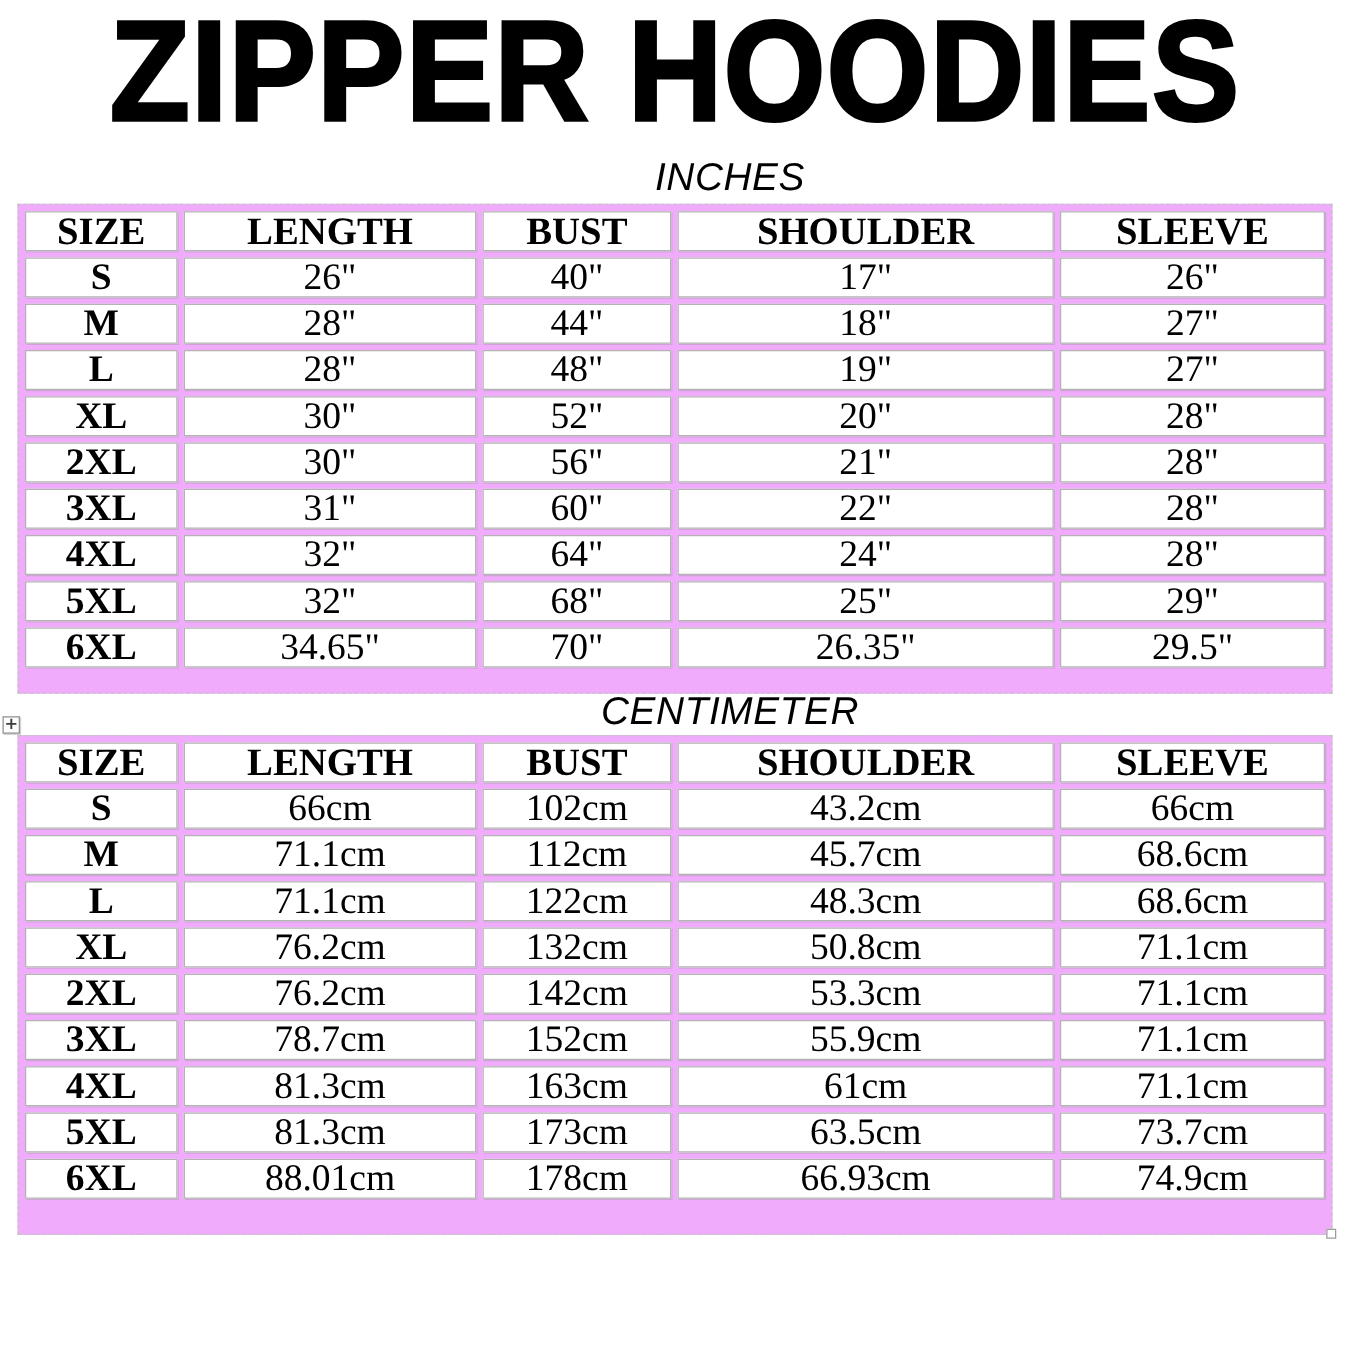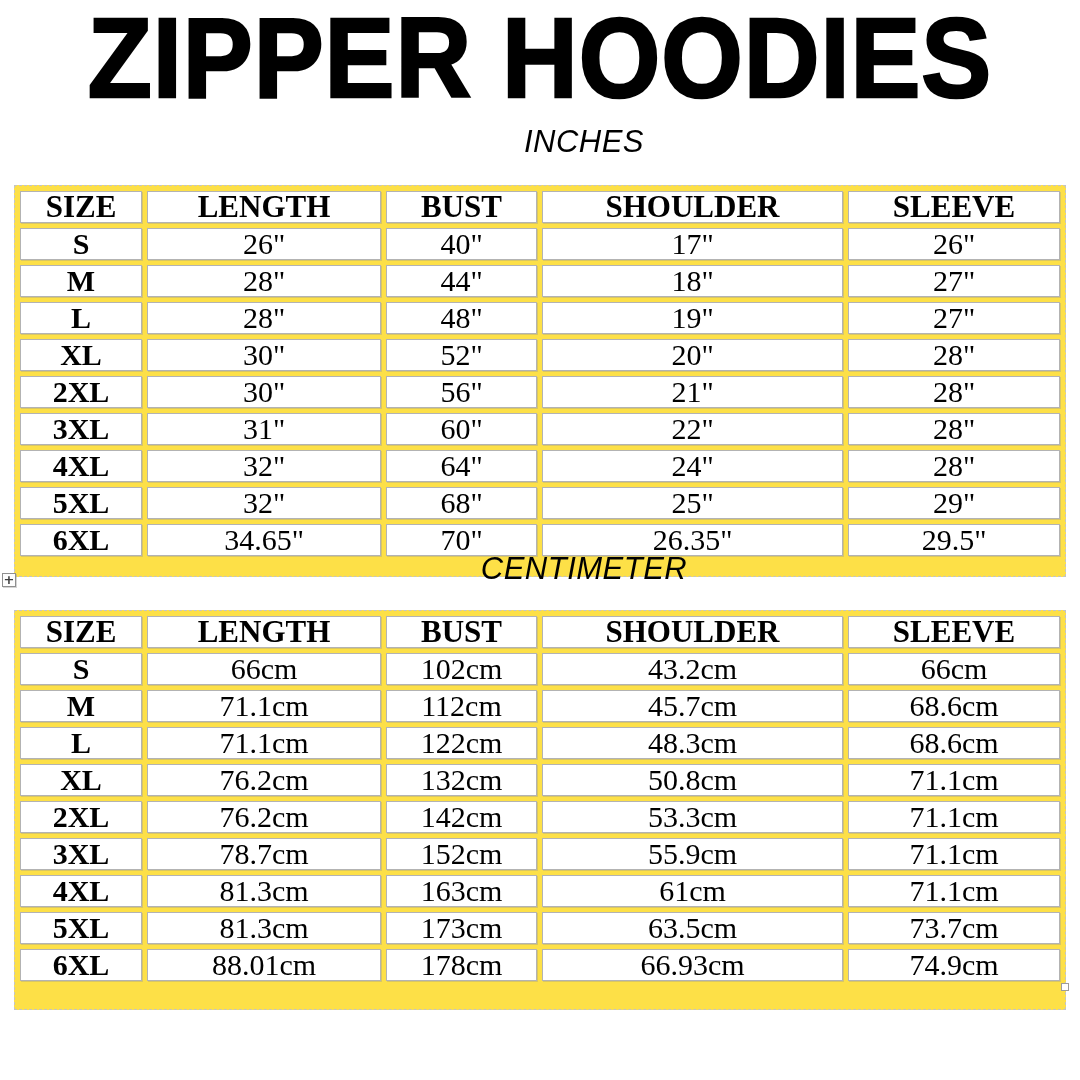--- a/index.html
+++ b/index.html
@@ -20,21 +20,21 @@
   
   .caption { position:absolute; left:0; width:1080px; text-align:center;
              font-family:"Liberation Sans", sans-serif; font-style:italic;
              font-size:31px; line-height:32px; letter-spacing:0.5px;
              transform:translateX(44px); }
   .caption.inches      { top:126px; }
   .caption.centimeter  { top:553px; }
 
   
   .twrap { position:absolute; left:14px; width:1052px;
-           border:1px dashed #c4c4c4; background:#fde047;margin-top:22px; }
+           border:1px dashed #c4c4c4; background:#f0abfc; }
   .twrap.t1 { top:163px; height:392px; }
   .twrap.t2 { top:588px; height:400px; }
 
   table.size-table { width:100%; table-layout:fixed;
                      border-collapse:separate; border-spacing:5px 5px; }
   col.c0 { width:122px; } col.c1 { width:234px; } col.c2 { width:151px; }
   col.c3 { width:301px; }  
 
   .size-table th, .size-table td {
       border:1px solid #b3b3b3; background:#fff; text-align:center;

